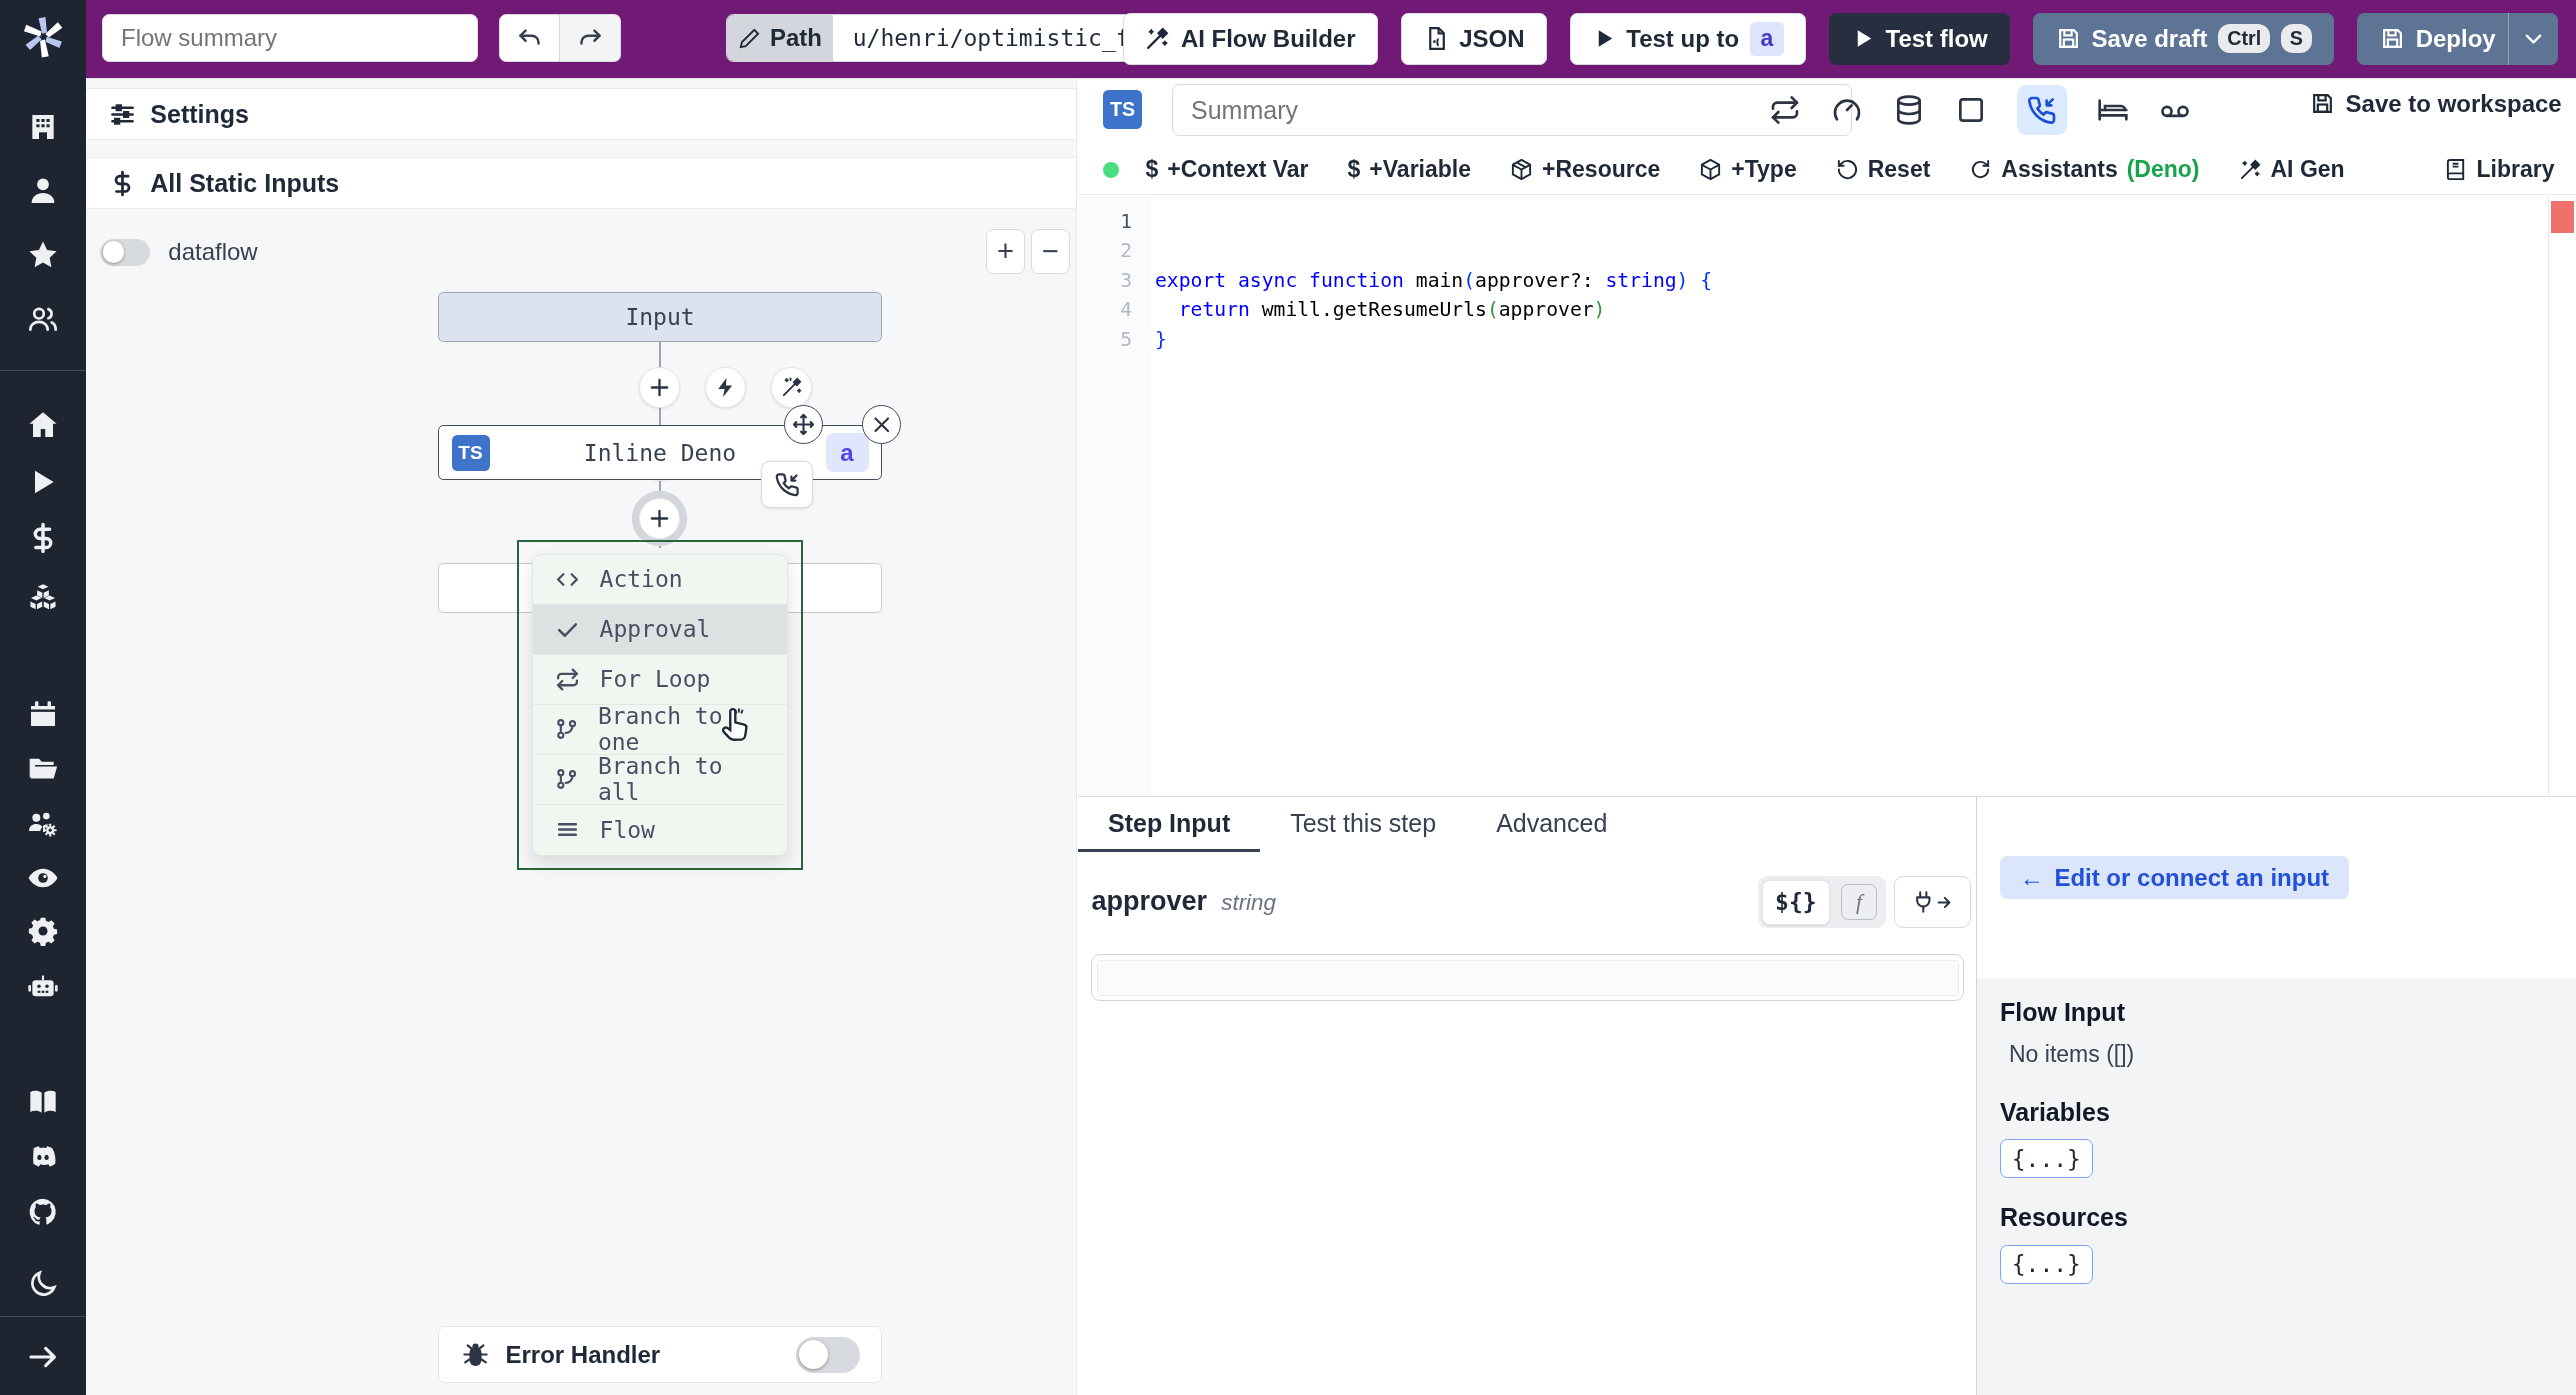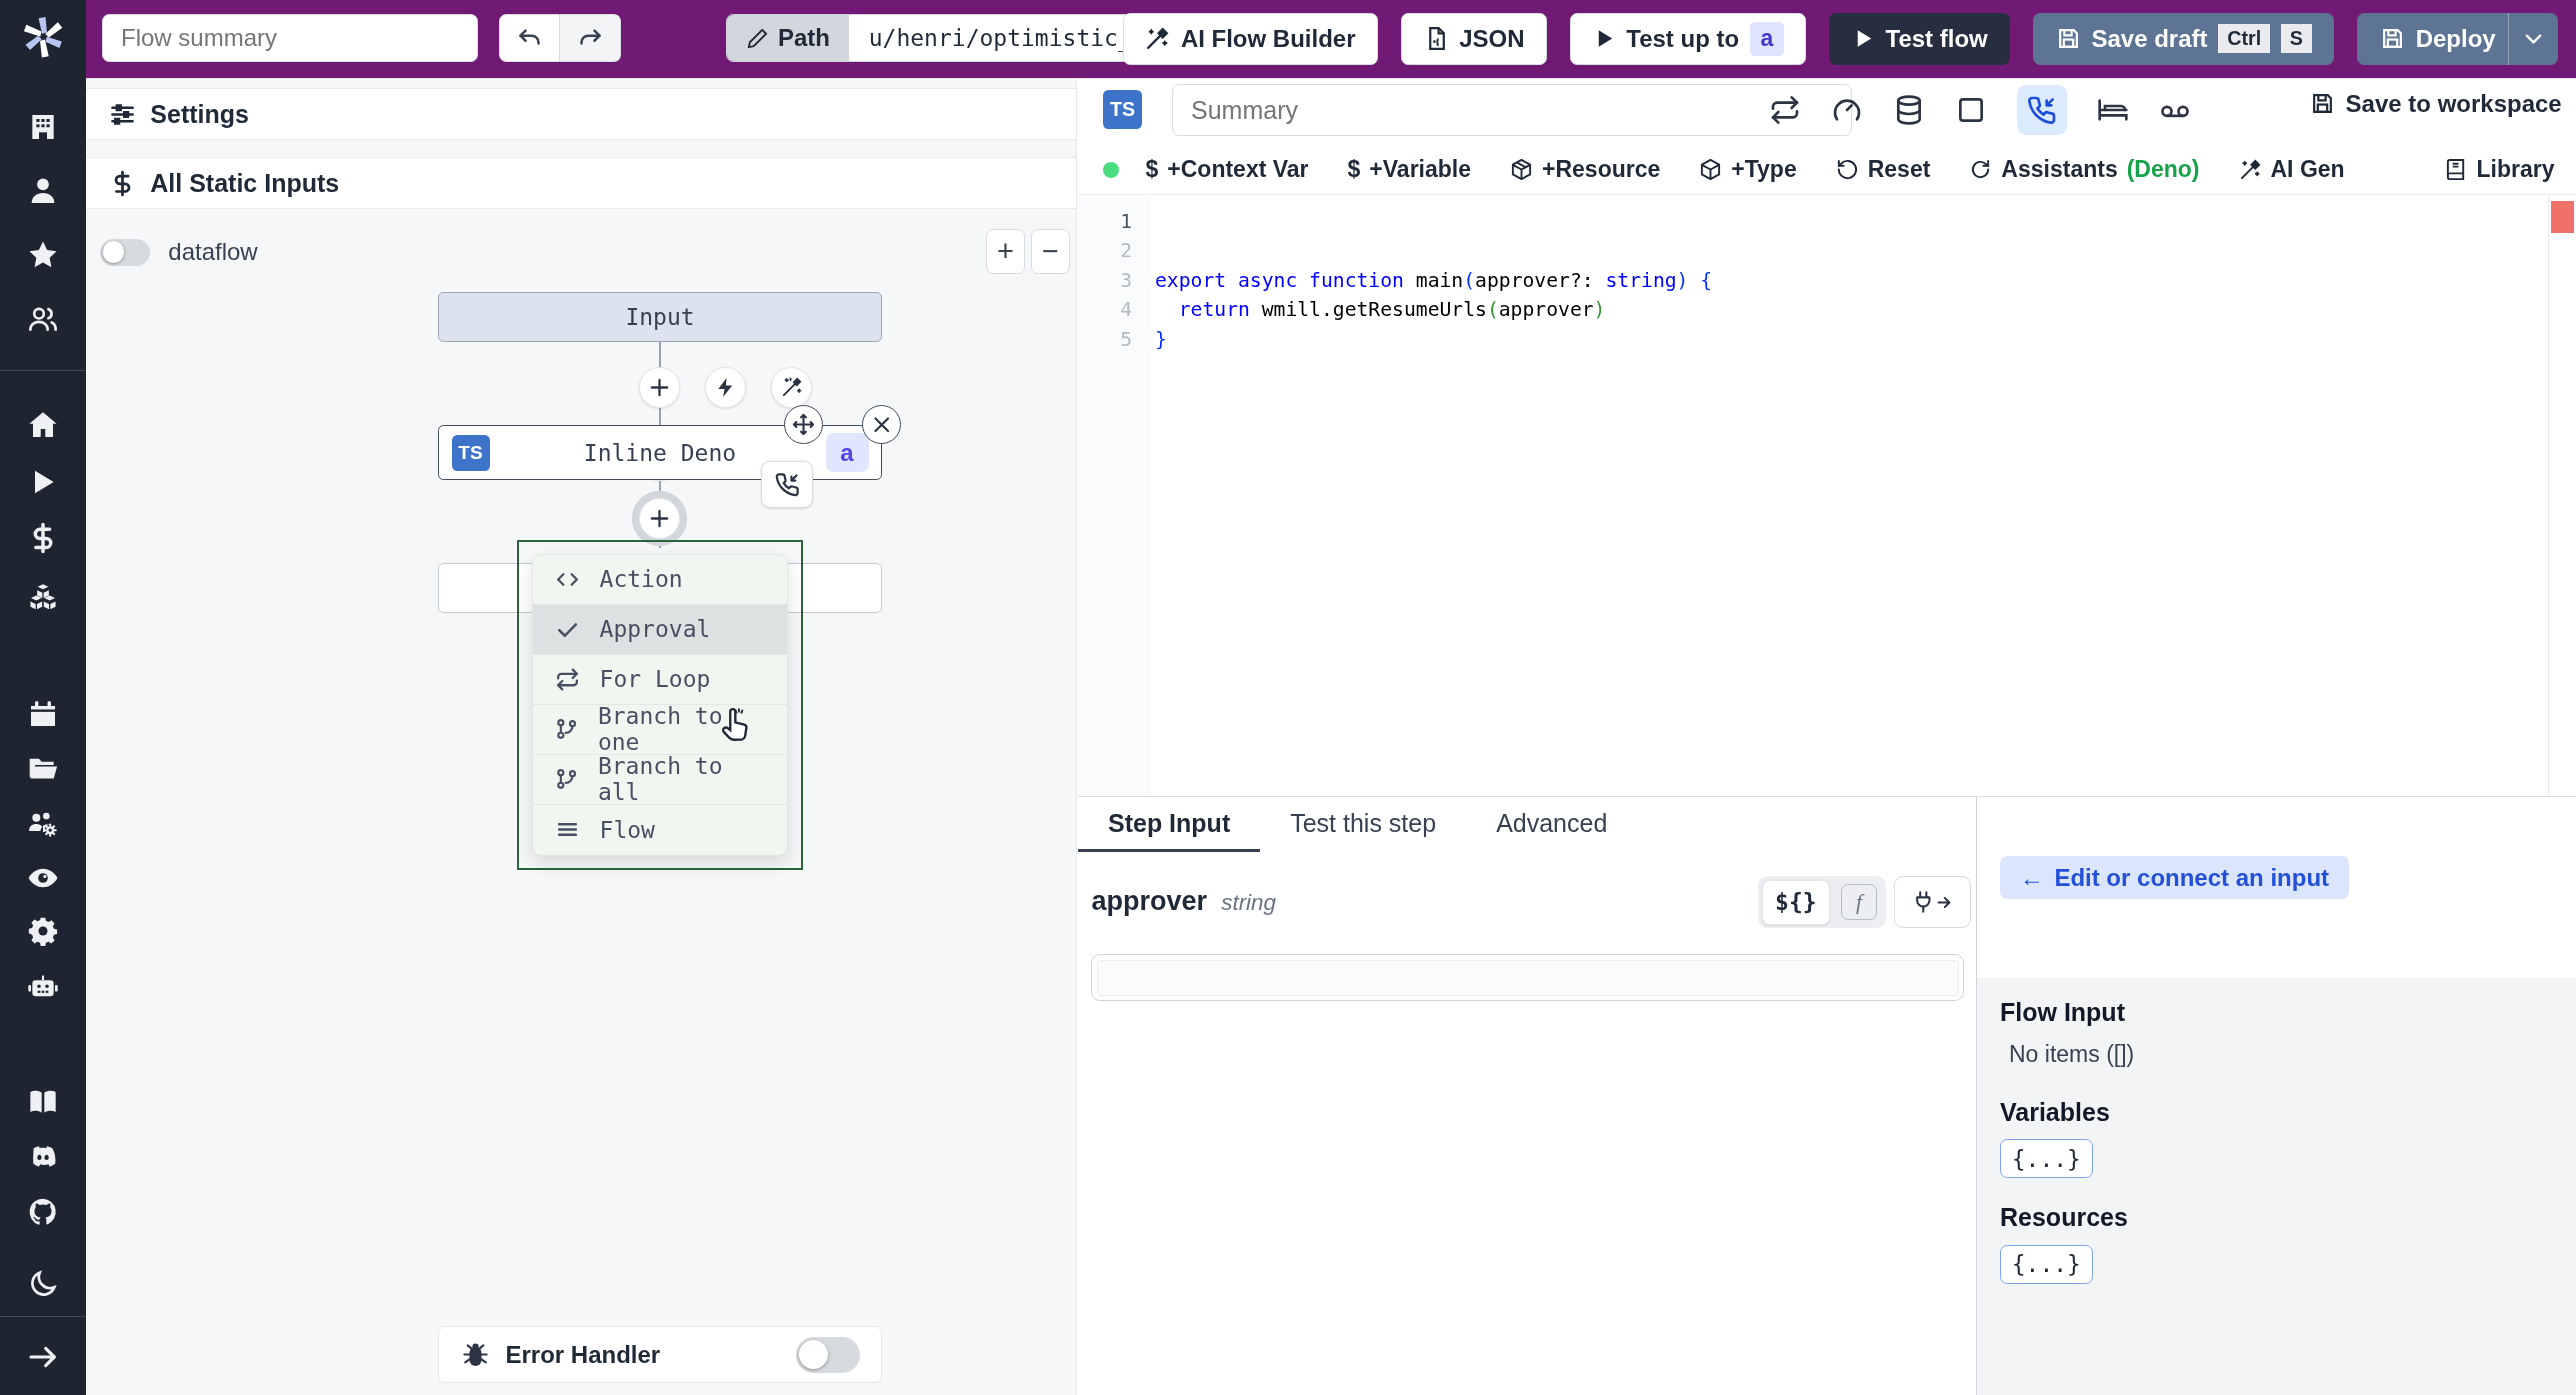--- a/index.html
+++ b/index.html
@@ -16,28 +16,28 @@
 .sb-div{position:absolute;left:0;width:86px;height:0.9px;background:#434b5a}
 
 
 .topbar{position:absolute;left:86px;top:0;right:0;height:79px;background:#701a75;border-bottom:0.9px solid #e5e7eb;z-index:30}
 .summary-input{position:absolute;left:16px;top:14.3px;width:376px;height:48px;border:0.9px solid #d8dbe0;border-radius:7.2px;padding:0 18px;font-size:24px;color:#374151;outline:none}
 .undoredo{position:absolute;left:413px;top:14.3px;height:48px;display:flex}
 .ur-btn{width:61px;height:48px;border:0.9px solid #d8dbe0;background:#fff;display:flex;align-items:center;justify-content:center;cursor:pointer}
 .ur-btn:first-child{border-radius:7.2px 0 0 7.2px}
 .ur-btn:last-child{border-radius:0 7.2px 7.2px 0;border-left:none;background:#f3f4f6}
 .path-group{position:absolute;left:640px;top:14.3px;height:48px;display:flex;border-radius:7.2px;overflow:hidden;border:0.9px solid #cfd3d9}
-.path-label{background:#d3d7dd;display:flex;align-items:center;gap:9px;padding:0 19px;font-size:24px;font-weight:700;color:#1f2937;cursor:pointer}
+.path-label{background:#d3d7dd;display:flex;align-items:center;gap:9px;padding:0 11px;font-size:24px;font-weight:700;color:#1f2937;cursor:pointer}
 .path-value{background:#fff;display:flex;align-items:center;padding:0 19.7px;font-size:23px;color:#1f2937;min-width:295px}
 .tb-right{position:absolute;right:18px;top:12.5px;display:flex;gap:23px;align-items:center}
 .tb-btn{height:52px;display:flex;align-items:center;gap:10.7px;border:0.9px solid #d8dbe0;background:#fff;border-radius:7.2px;padding:0 21.5px;font-size:24px;font-weight:700;color:#1f2937;cursor:pointer}
 .tb-btn.dark{background:#272e3f;border-color:#272e3f;color:#fff}
 .tb-btn.slate{background:#5e7494;border-color:#5e7494;color:#fff}
 .badge-a{background:#dde4fc;color:#4338ca;font-weight:700;border-radius:5.4px;width:34px;height:34px;display:flex;align-items:center;justify-content:center;font-size:23px}
-.kbd{background:#e9ebee;color:#1f2937;border-radius:0;padding:2.7px 9px;font-size:19.7px;font-weight:700}
+.kbd{background:#e9ebee;color:#1f2937;border-radius:12px;padding:2.7px 9px;font-size:19.7px;font-weight:700}
 .dep-div{width:0.9px;height:52px;background:rgba(255,255,255,.35);margin:0 1.8px}
 
 
 .flow-panel{position:absolute;left:86px;top:79px;width:991px;bottom:0;background:#f6f7f8;border-right:0.9px solid #e5e7eb;overflow:hidden}
 .list-bar{position:absolute;left:0;width:991px;height:52px;background:#fff;border-top:0.9px solid #e8eaed;border-bottom:0.9px solid #e8eaed;display:flex;align-items:center;gap:14.3px;padding:16px 23px;font-size:25px;font-weight:700;color:#1f2937;cursor:pointer}
 .toggle{position:relative;background:#d7dade;border-radius:894px;cursor:pointer}
 .toggle .knob{position:absolute;background:#fff;border-radius:50%;box-shadow:0 0.9px 3.6px rgba(0,0,0,.35)}
 .zoom-btn{width:39px;height:45px;background:#fff;border:0.9px solid #d8dbe0;border-radius:7.2px;font-size:29px;color:#374151;display:flex;align-items:center;justify-content:center;cursor:pointer}
 .node{position:absolute;left:352px;width:444px;background:#fff;border:0.9px solid #c3cad4;border-radius:5.4px;display:flex;align-items:center;justify-content:center;font-size:23px;color:#374151}
 .vline{position:absolute;left:573px;width:1.8px;background:#9ca3af}

